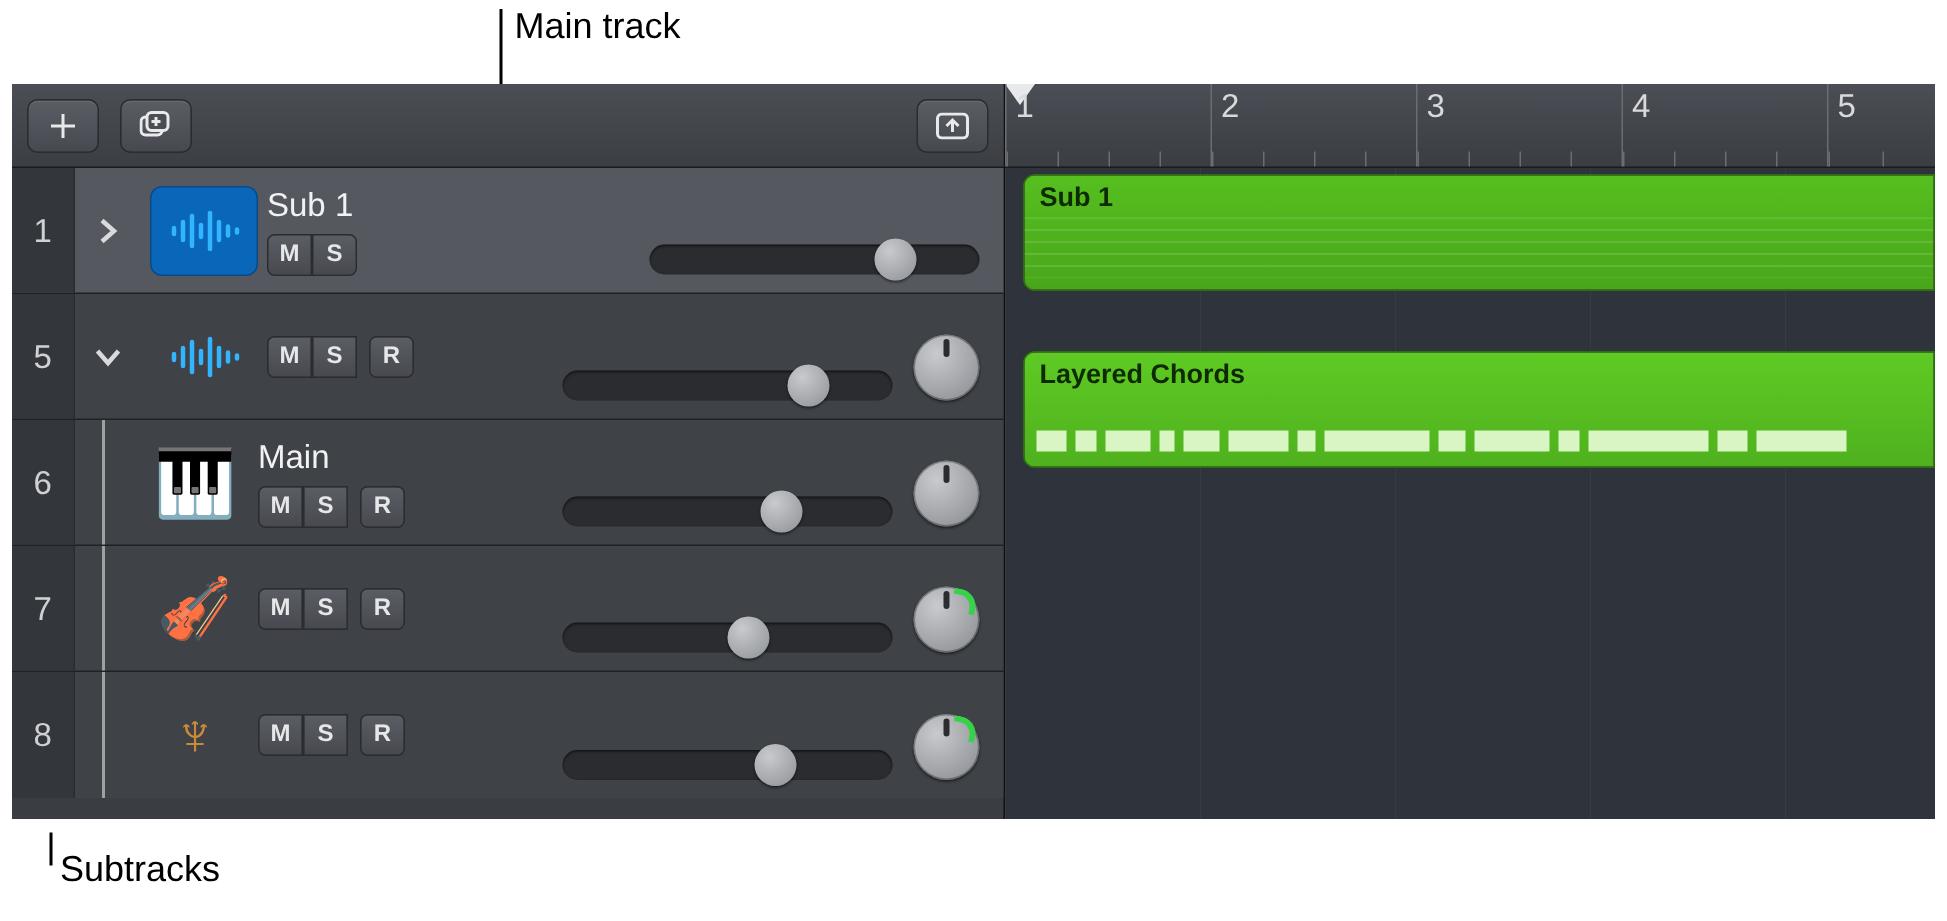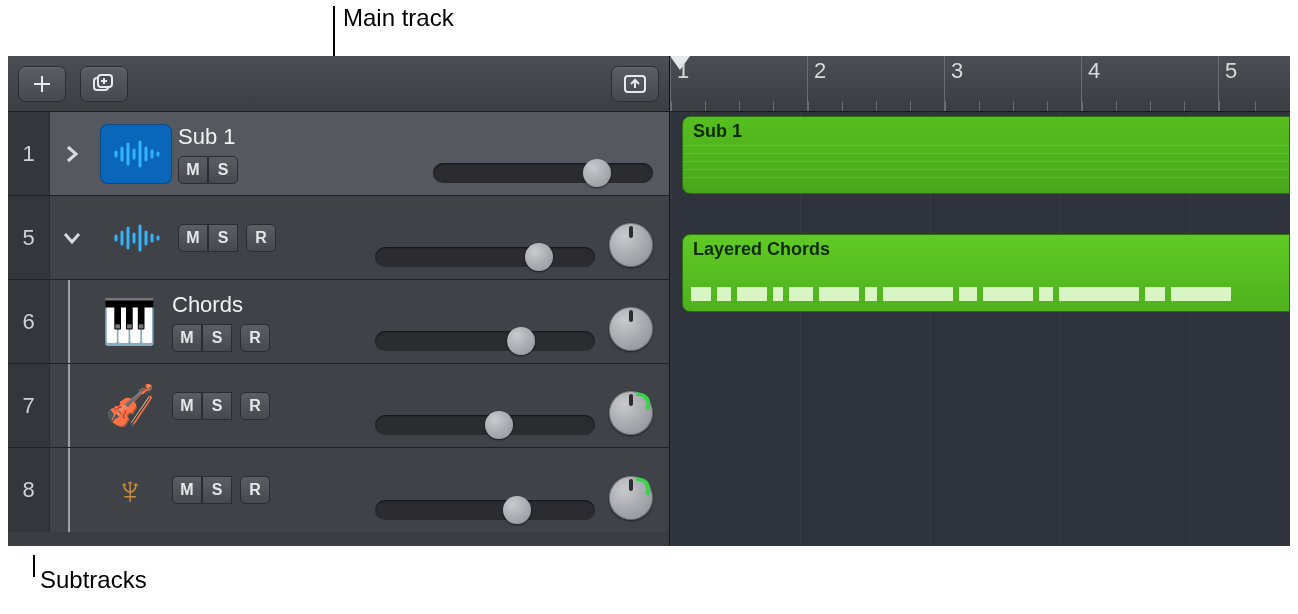--- a/index.html
+++ b/index.html
@@ -354,21 +354,21 @@
         </div>
       </div>
 
       <div class="track-row subtrack">
         <div class="num-col">6</div>
         <div class="bracket"></div>
         <div class="icon-col">
           <div class="track-icon" style="font-size:44px">🎹</div>
         </div>
         <div class="name-col">
-          <div class="track-name">Chords</div>
+          <div class="track-name">Main</div>
           <div class="btn-group">
             <div class="sq-btn">M</div>
             <div class="sq-btn">S</div>
             <div class="sq-btn" style="margin-left:8px;border-radius:5px">R</div>
           </div>
         </div>
         <div class="ctrl-col">
           <div class="slider">
             <div class="thumb" style="left:60%"></div>
           </div>

